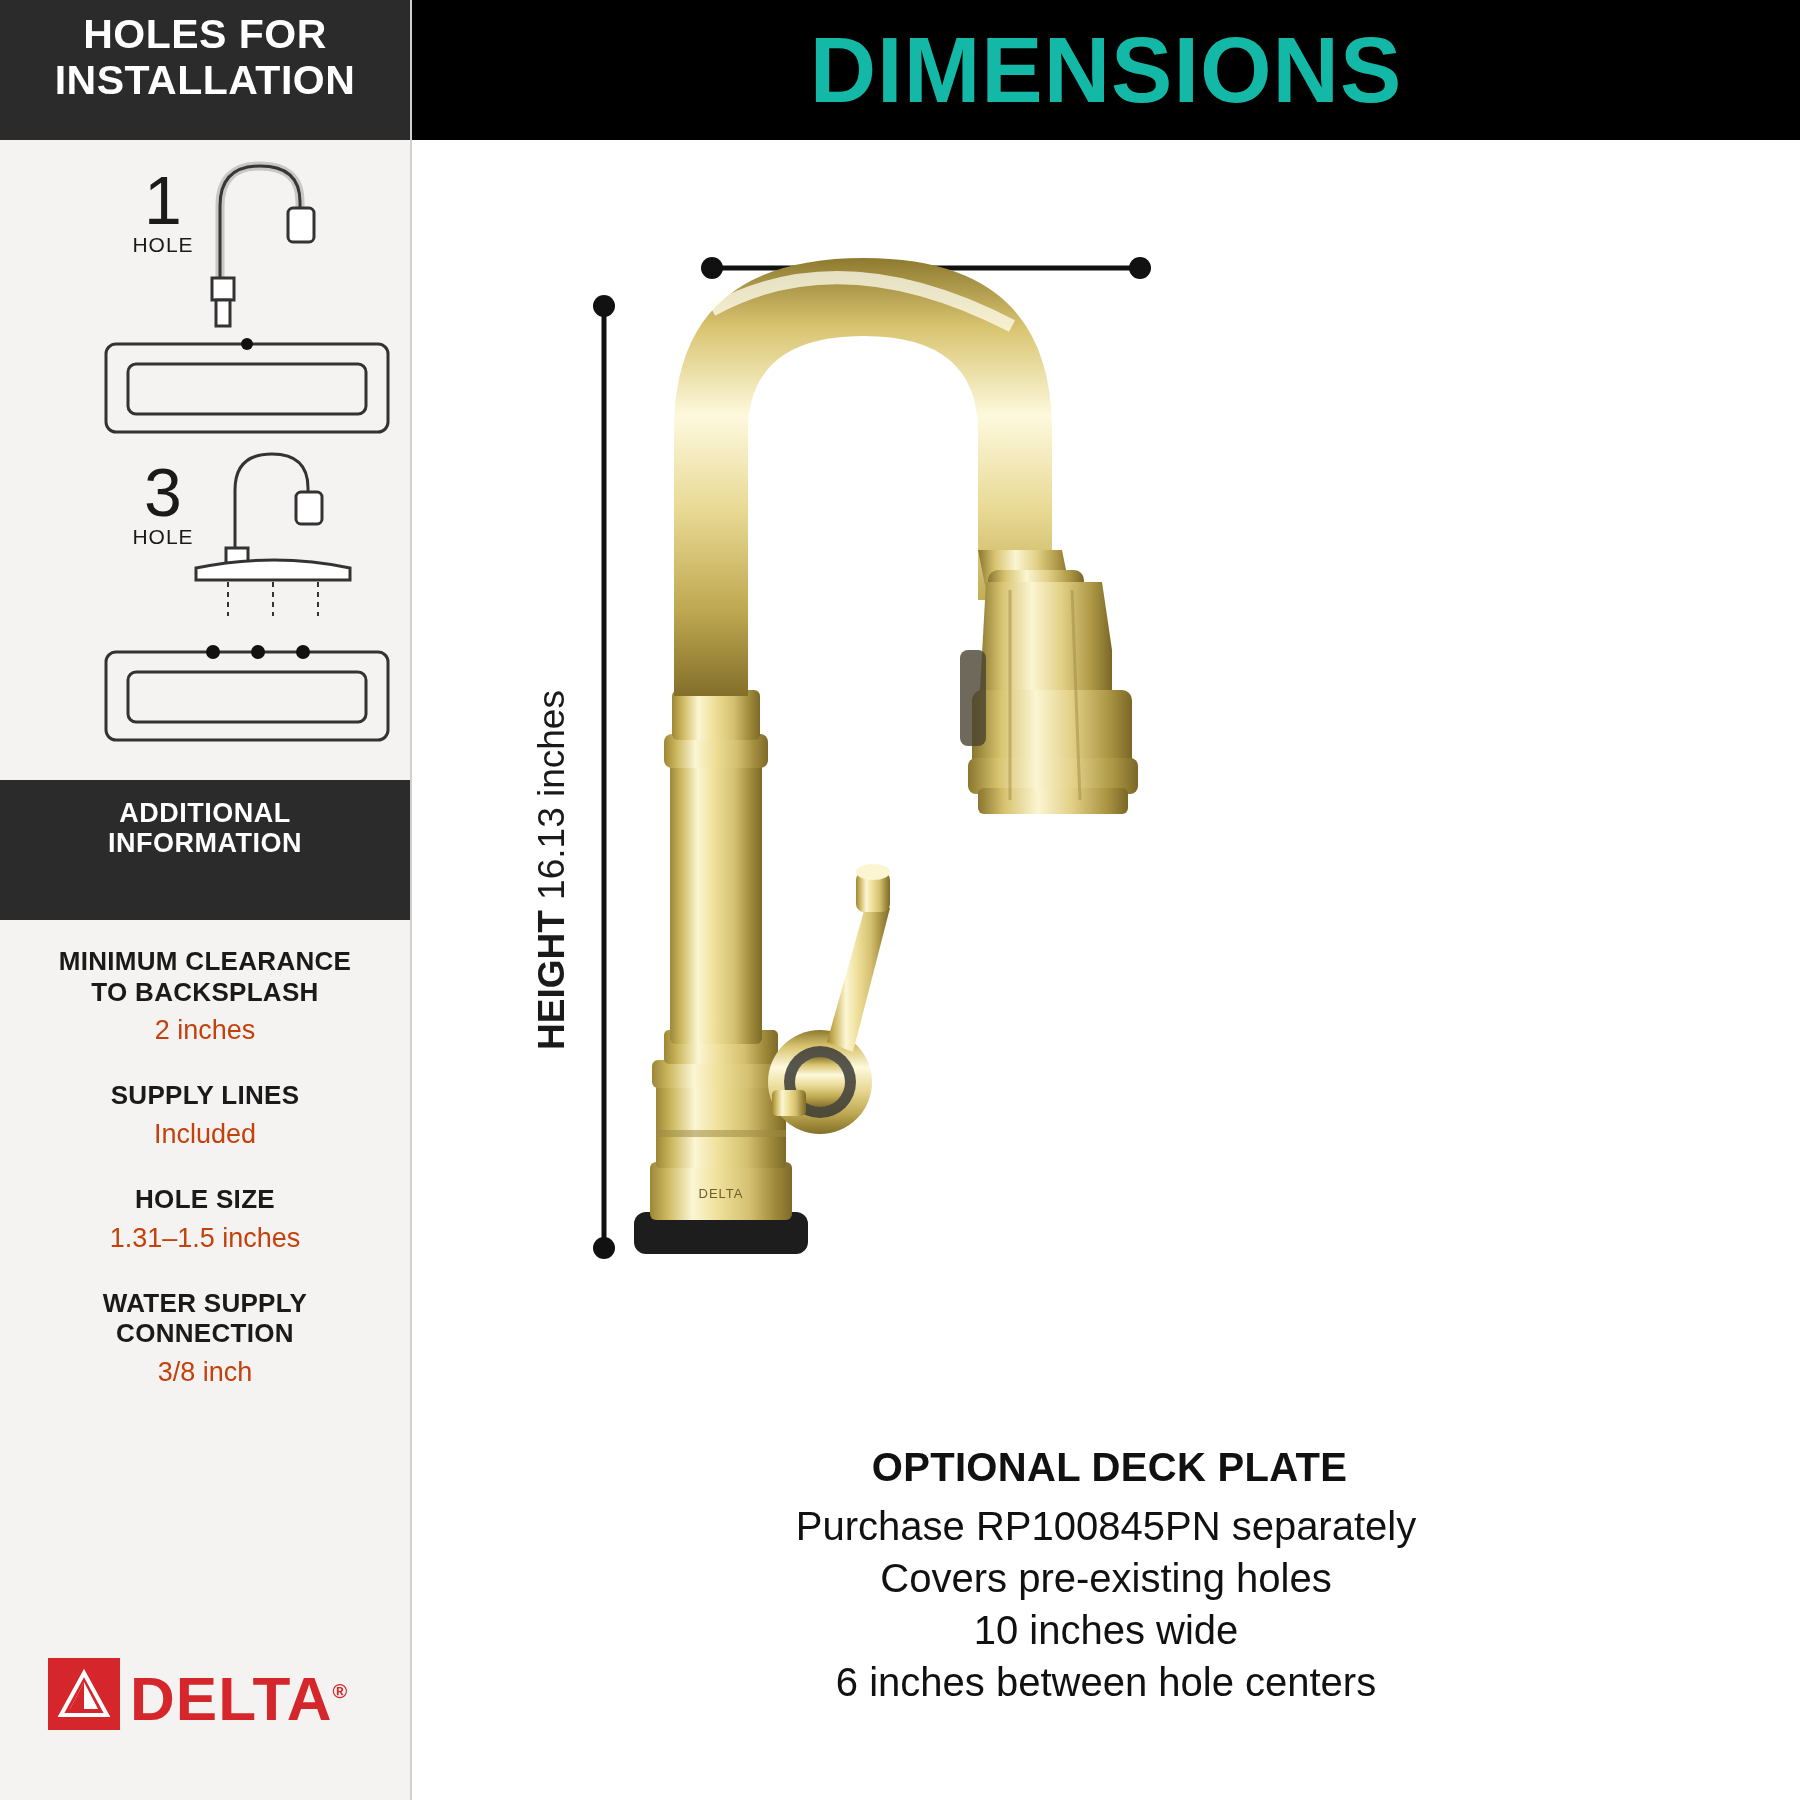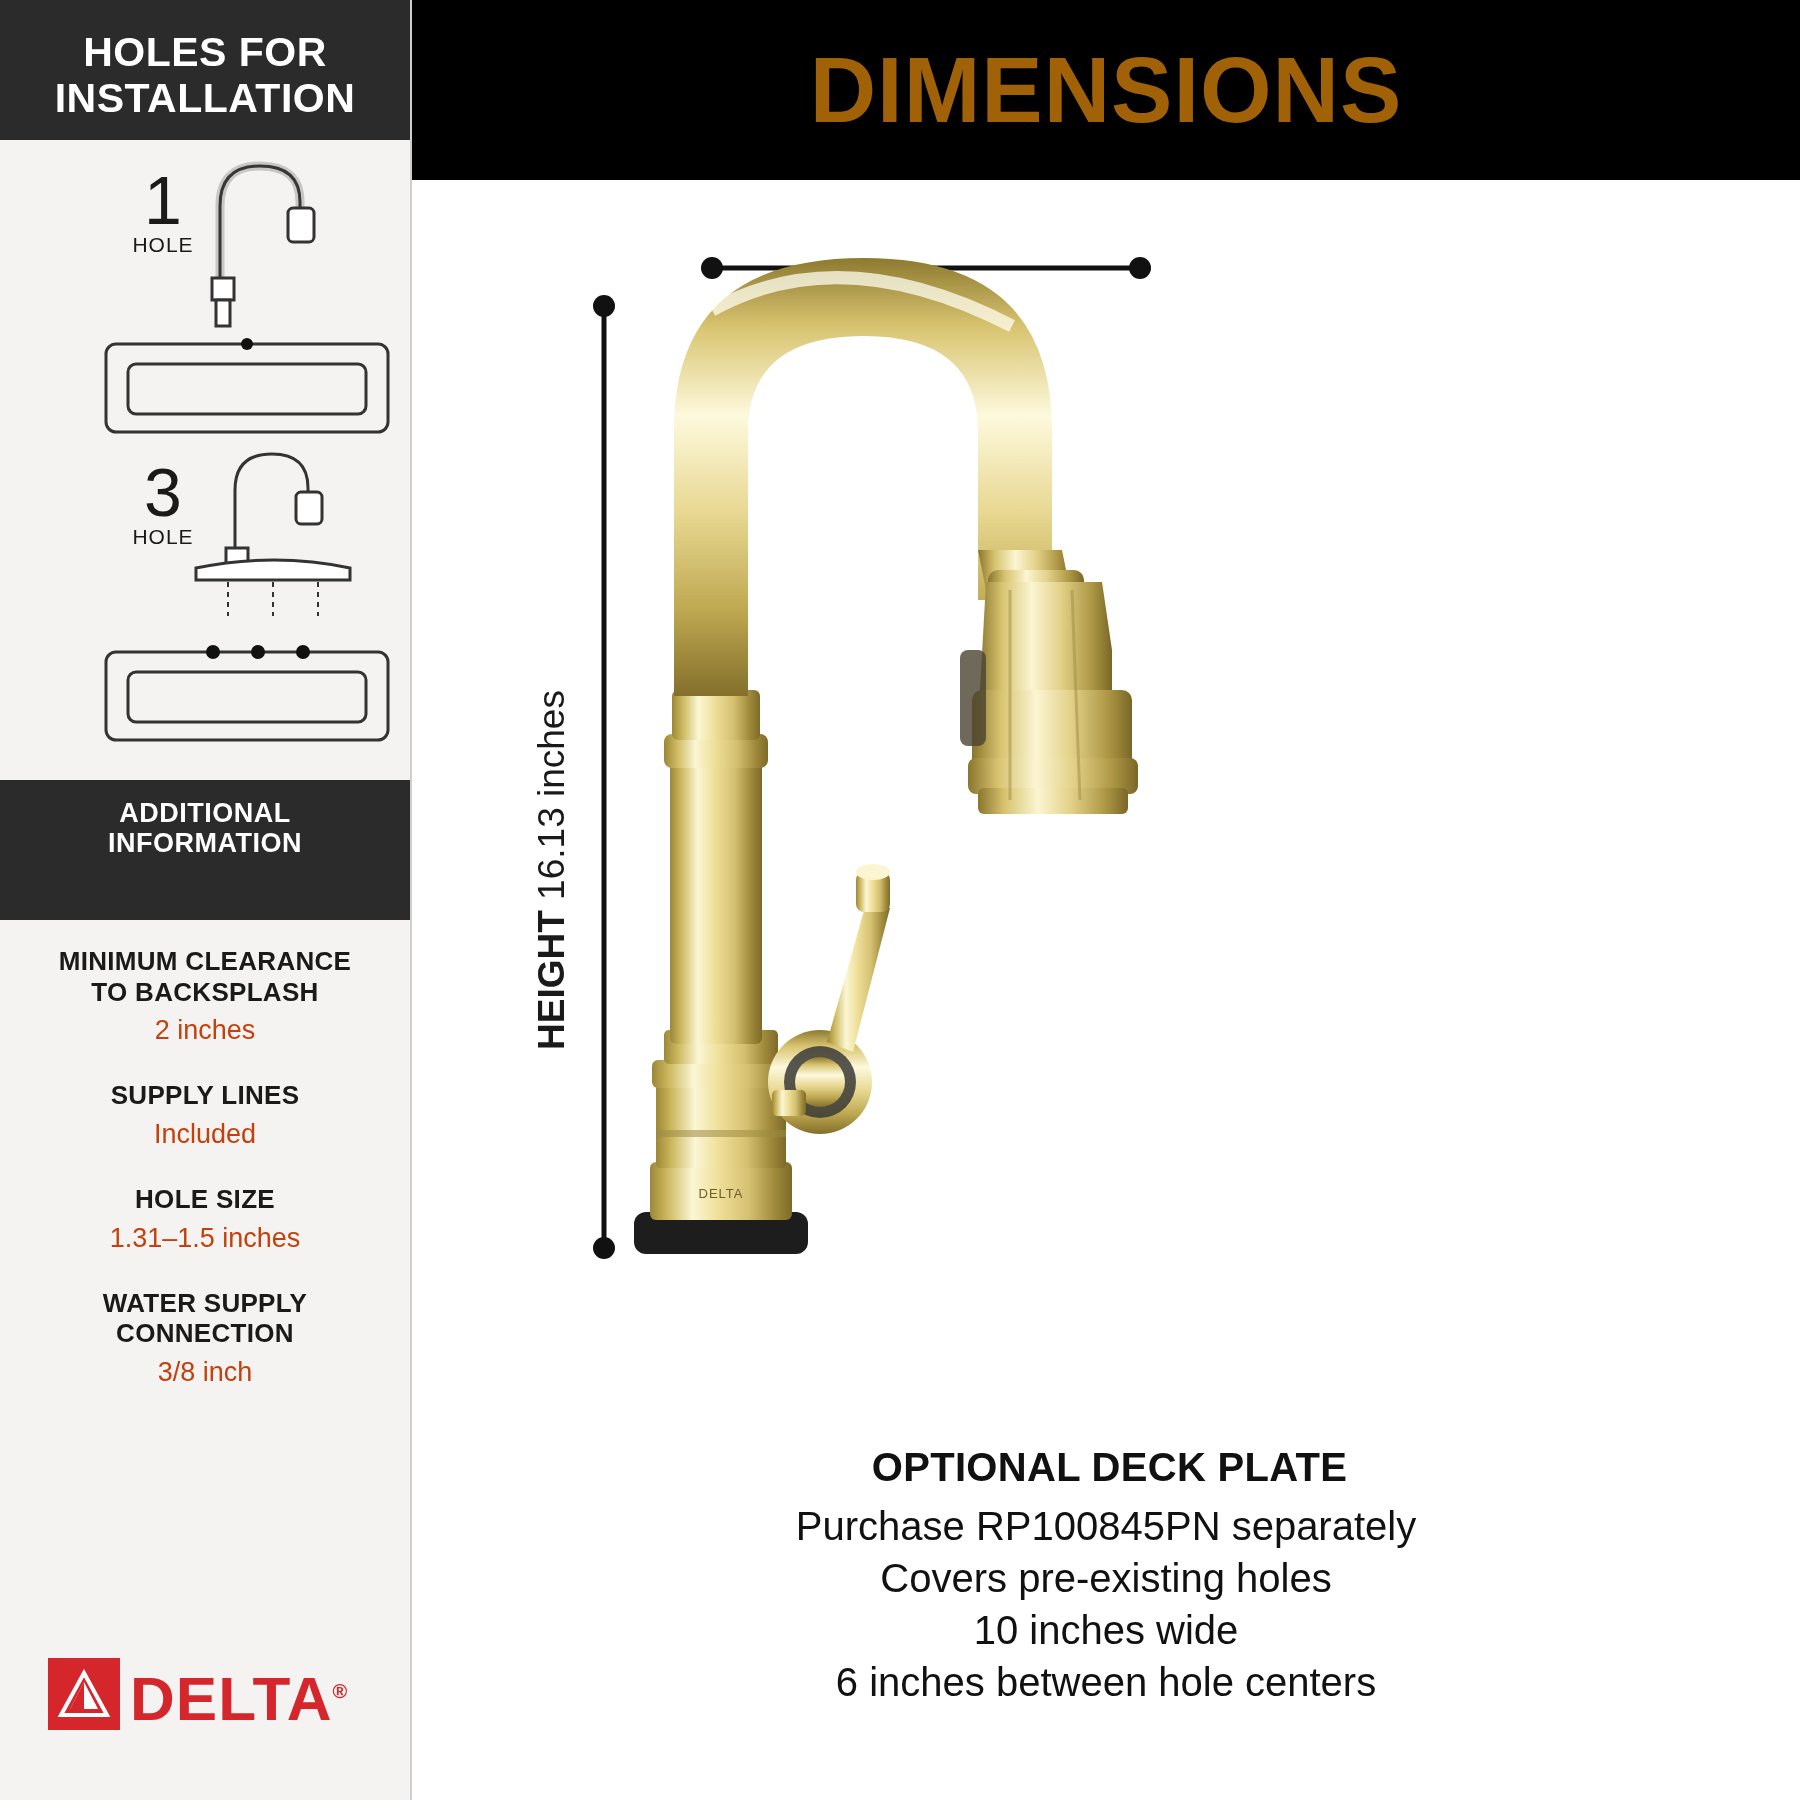--- a/index.html
+++ b/index.html
@@ -20,21 +20,21 @@
     border-right:2px solid #cfcfcf;
   }
   .panel-header {
     background:#2b2b2b; color:#ffffff;
     text-align:center;
     font-weight:bold;
     letter-spacing:0.5px;
     line-height:1.12;
     padding:14px 10px 18px 10px;
   }
-  .panel-header.holes { font-size:41px; height:140px; padding-top:30px; }
+  .panel-header.holes { font-size:41px; height:140px; padding-top:12px; }
   .panel-header.additional { font-size:27px; height:140px; padding-top:18px; }
 
   .holes-body { position:relative; height:640px; }
   .hole-block { position:relative; height:300px; }
 
   .hole-count {
     position:absolute; left:118px; text-align:center; width:90px;
   }
   .hole-count .num { font-size:68px; font-weight:400; line-height:0.95; color:#1a1a1a;}
   .hole-count .word { font-size:21px; letter-spacing:1px; color:#1a1a1a; }
@@ -60,21 +60,21 @@
   }
   .logo .word {
     color:#d4262b; font-size:62px; font-weight:bold; letter-spacing:1px;
     margin-left:10px; line-height:1;
   }
   .logo .reg { font-size:20px; vertical-align:super; }
 
   
   .main { position:absolute; left:412px; top:0; width:1388px; height:1800px; background:#fff; }
   .main-header {
-    background:#000; color:#a16207; height:180px;
+    background:#000; color:#14b8a6; height:140px;
     display:flex; align-items:center; justify-content:center;
   }
   .main-header .title {
     font-size:92px; font-weight:bold; letter-spacing:1px; line-height:1;
   }
 
   .spout-label {
     position:absolute; left:0; right:0; top:230px; text-align:center;
     font-size:37px; color:#1a1a1a;
   }

